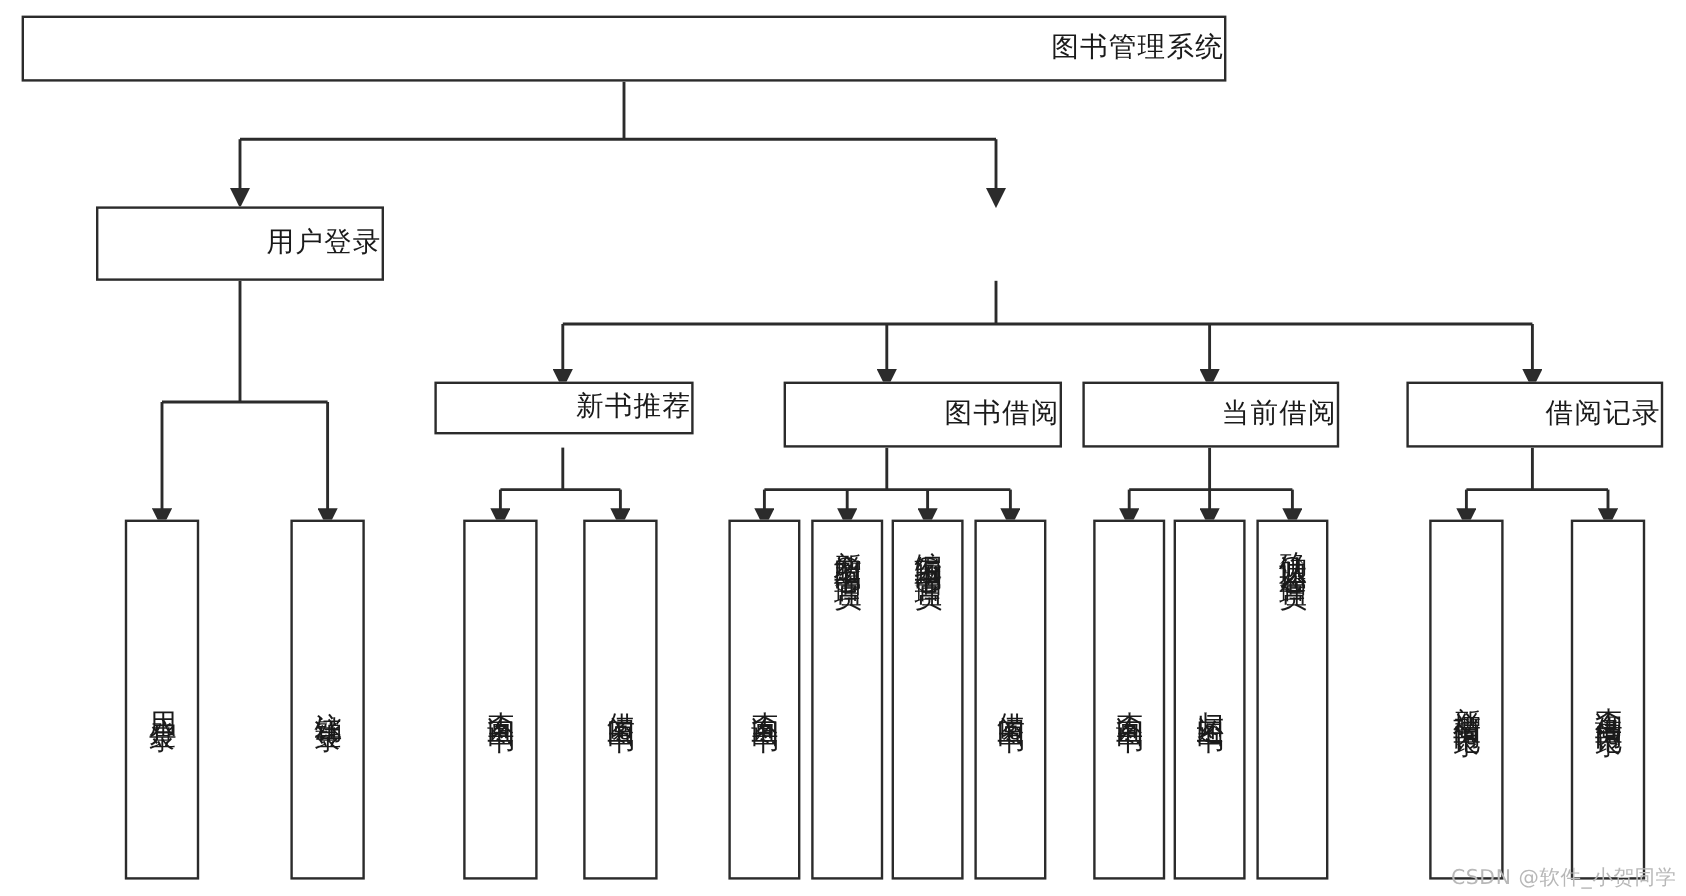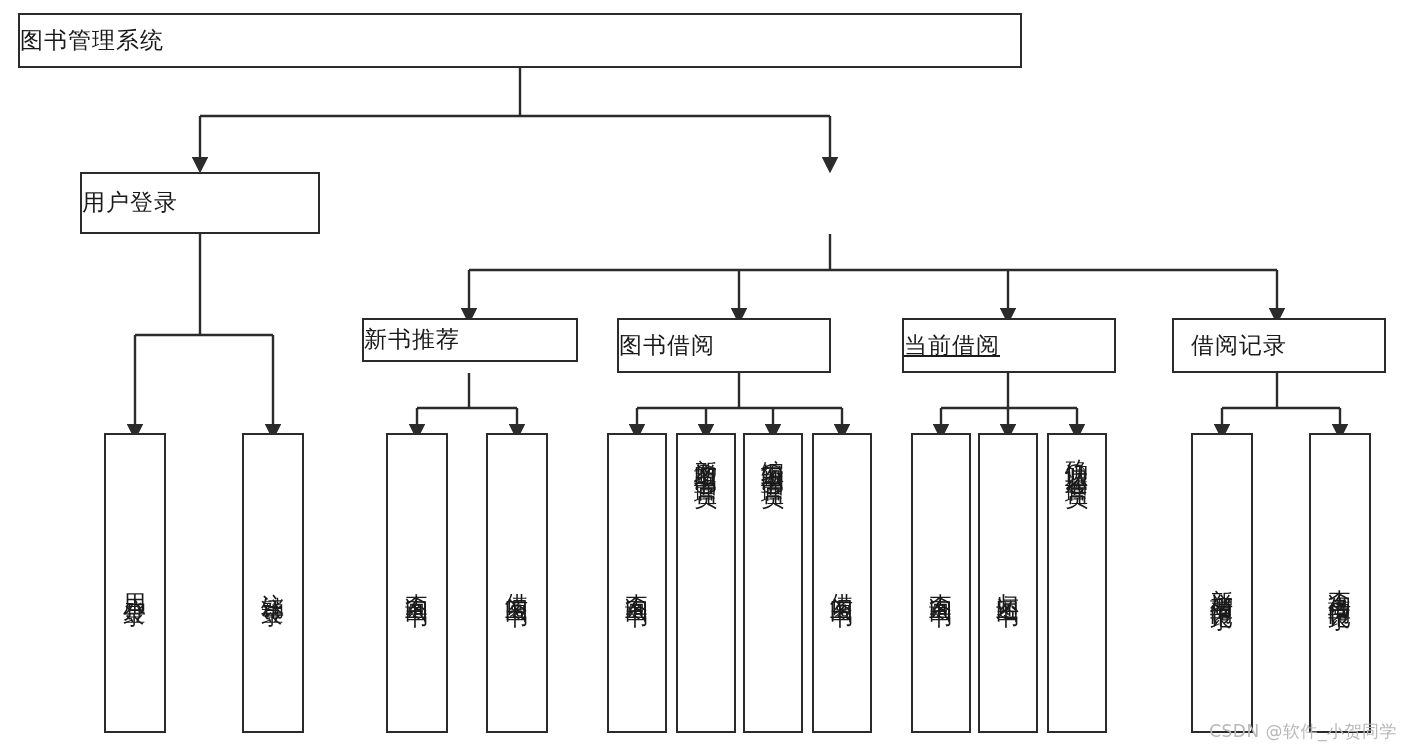--- a/index.html
+++ b/index.html
@@ -26,21 +26,21 @@
     height: 747px;
     pointer-events: none;
   }
   .node {
     position: absolute;
     box-sizing: border-box;
     background: #ffffff;
     border: 2px solid #2b2b2b;
     display: flex;
     align-items: center;
-    justify-content: flex-start;
+    justify-content: flex-end;
     color: #1a1a1a;
   }
   .node.horiz {
     font-size: 23px;
     letter-spacing: 1px;
     line-height: 1.2;
   }
   .node.vert {
     writing-mode: vertical-rl;
     text-orientation: upright;
@@ -127,24 +127,24 @@
     <span class="node-label">图书管理系统</span>
   </div>
 
   <div class="node horiz" style="left:80px; top:172px; width:240px; height:62px;">
     <span class="node-label">用户登录</span>
   </div>
 
   <div class="node horiz" style="left:362px; top:318px; width:216px; height:44px;">
     <span class="node-label">新书推荐</span>
   </div>
-  <div class="node horiz" style="left:617px; top:318px; width:214px; height:55px;">
+  <div class="node horiz" style="left:653px; top:318px; width:232px; height:55px;">
     <span class="node-label">图书借阅</span>
   </div>
-  <div class="node horiz" style="left:902px; top:318px; width:214px; height:55px;text-decoration:underline;">
+  <div class="node horiz" style="left:902px; top:318px; width:214px; height:55px;">
     <span class="node-label">当前借阅</span>
   </div>
   <div class="node horiz" style="left:1172px; top:318px; width:214px; height:55px;padding-left:17px;">
     <span class="node-label">借阅记录</span>
   </div>
 
   <div class="node vert" style="left:104px; top:433px; width:62px; height:300px;">
     <span class="node-label">用户登录</span>
   </div>
   <div class="node vert" style="left:242px; top:433px; width:62px; height:300px;">

